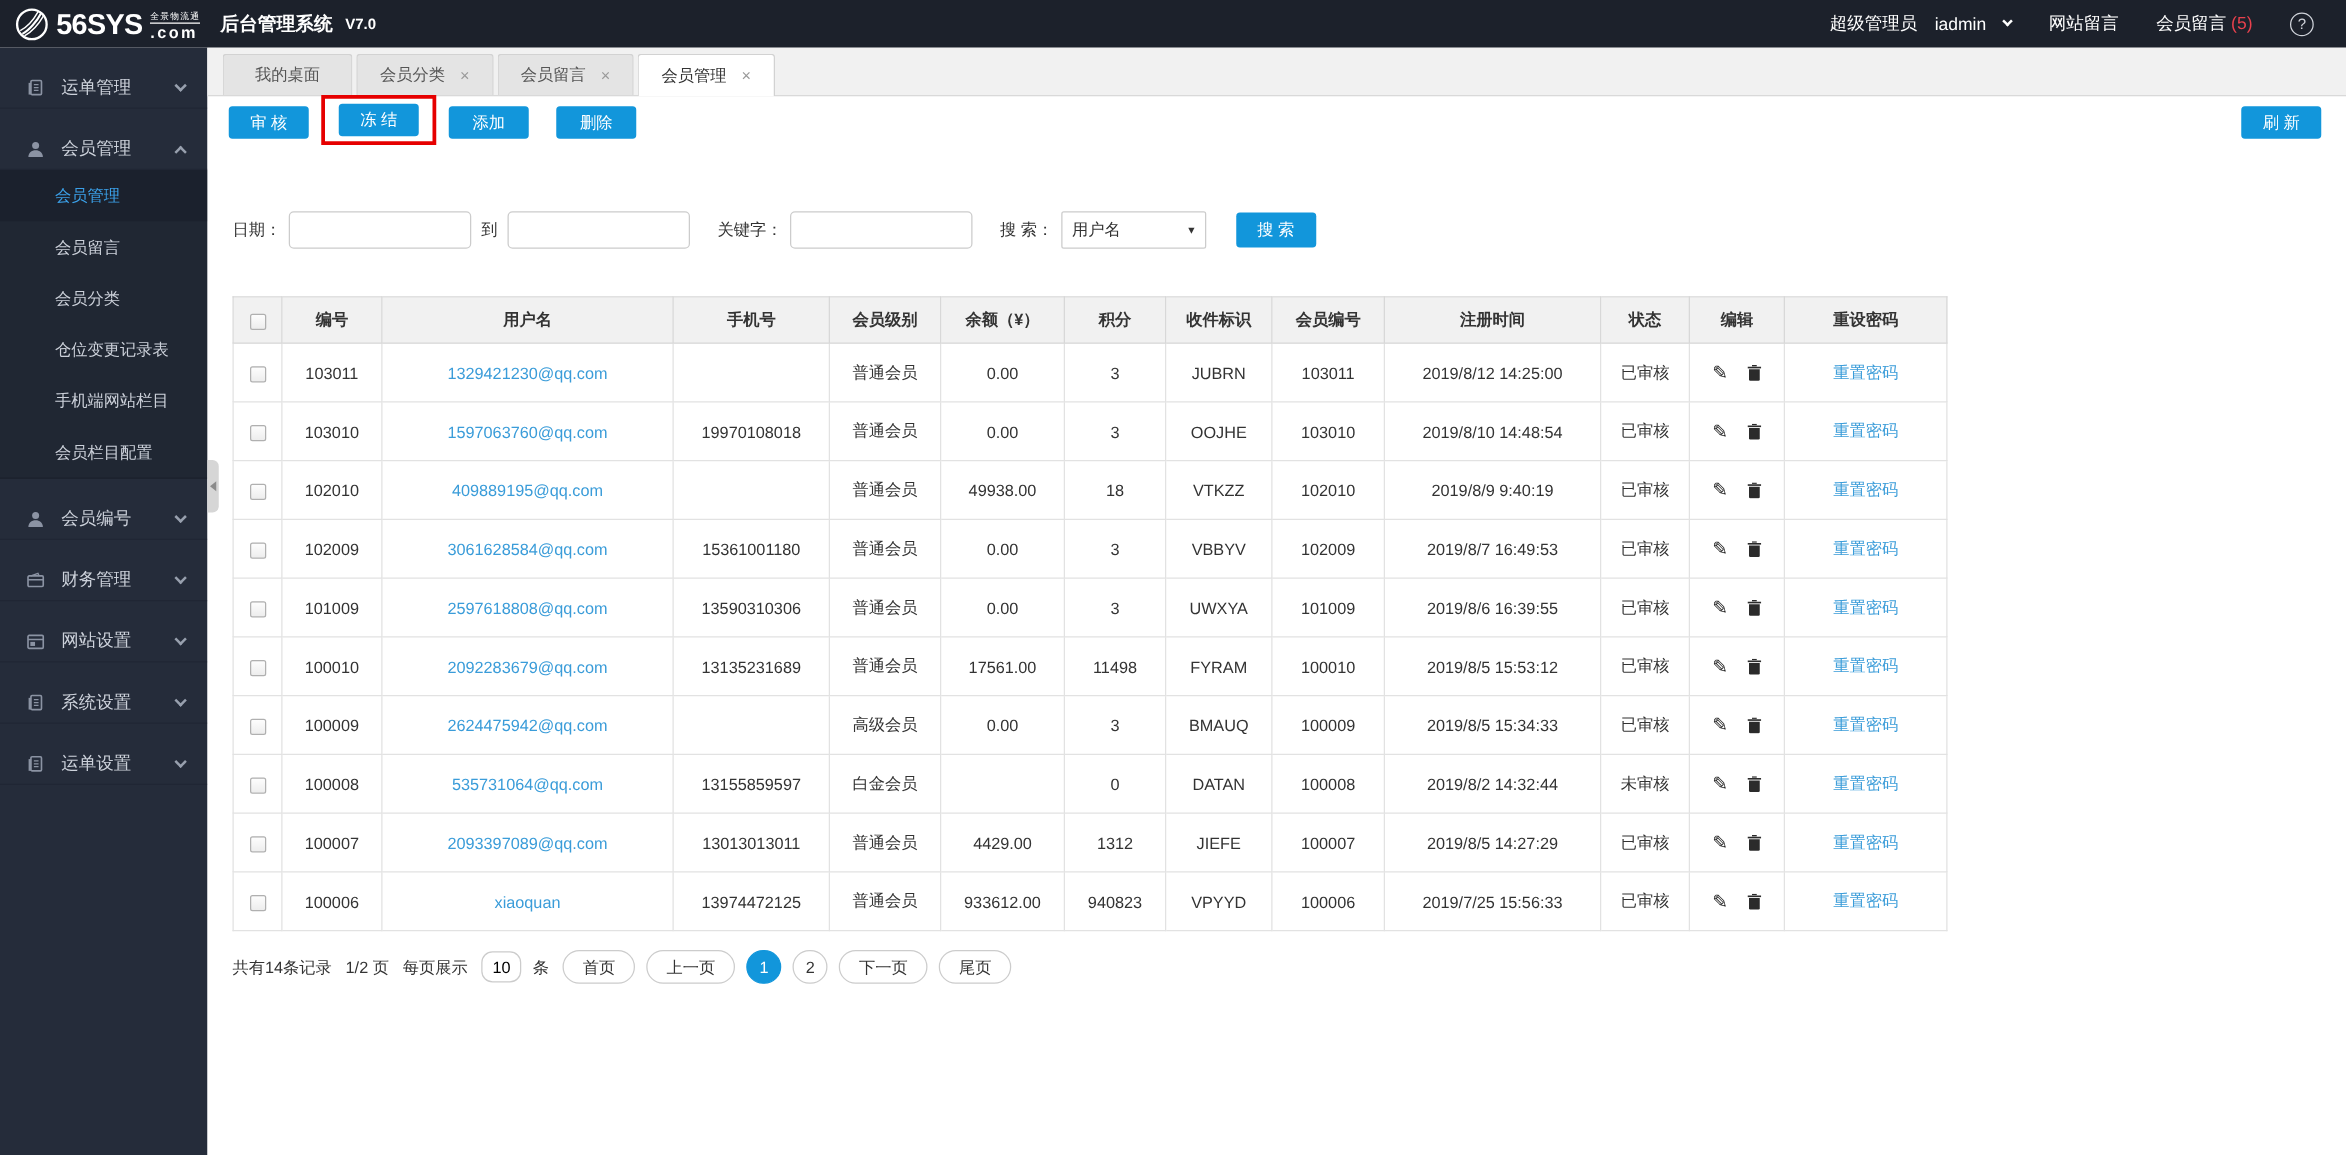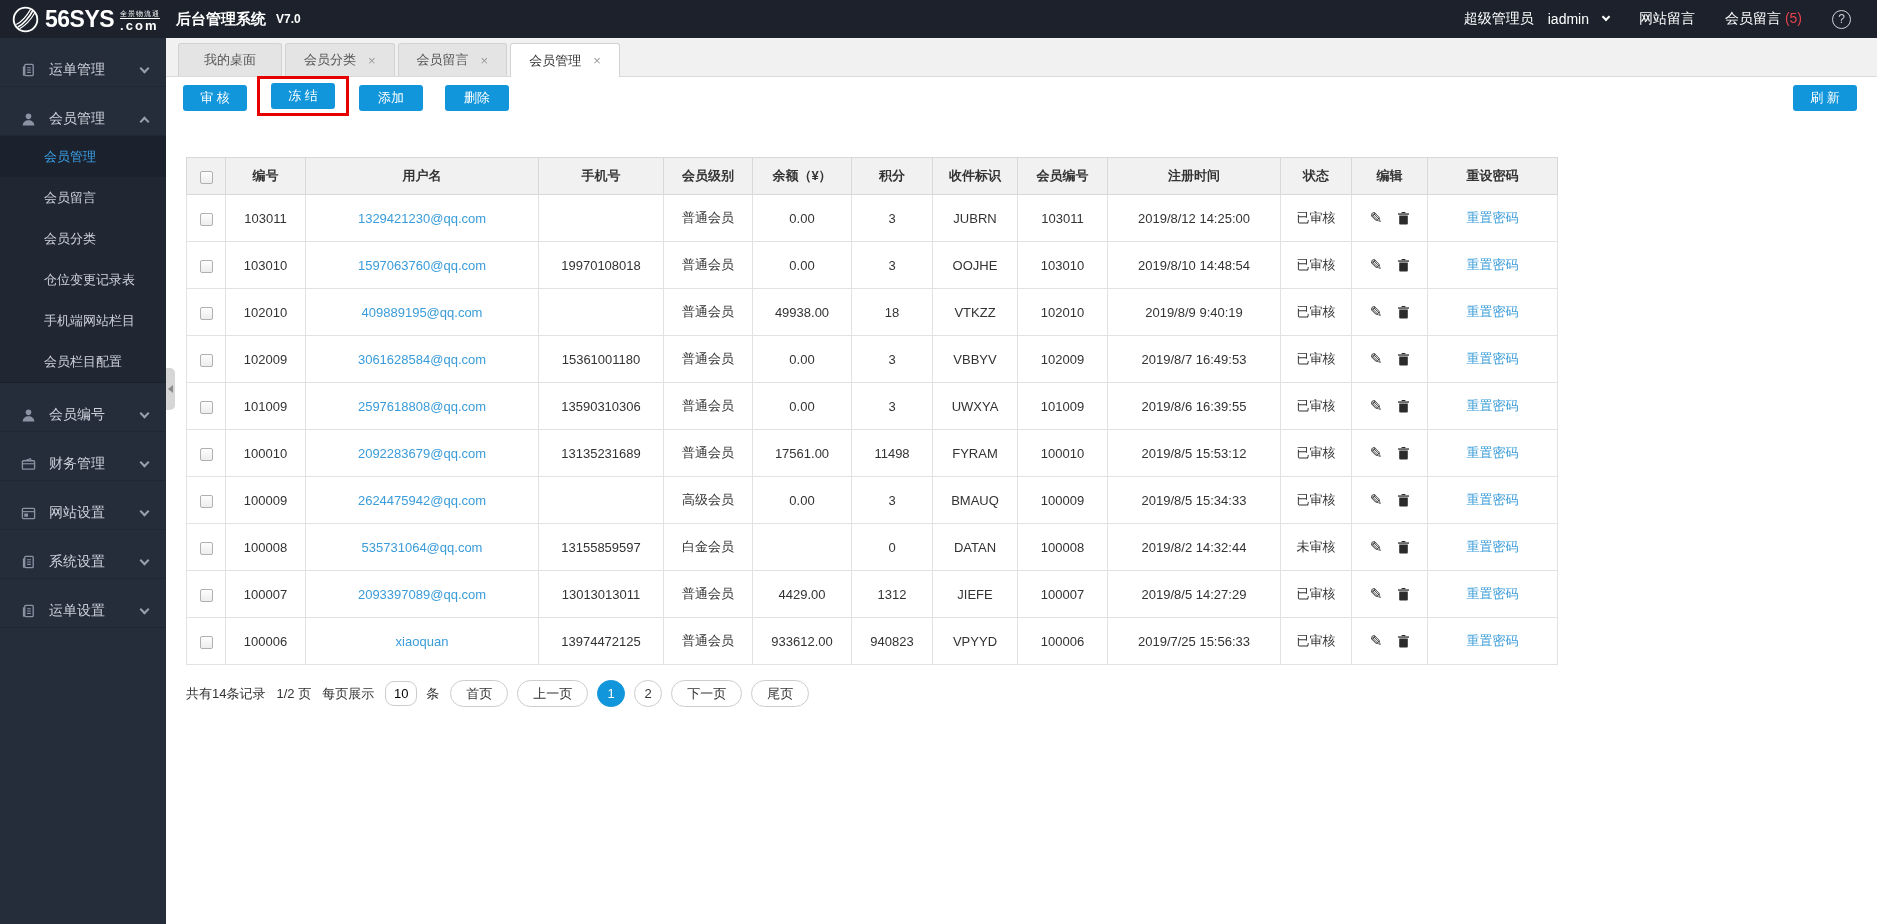--- a/index.html
+++ b/index.html
@@ -231,20 +231,34 @@
     <button class="btn">审 核</button>
     <div class="red-box">
       <button class="btn">冻 结</button>
     </div>
     <button class="btn">添加</button>
     <button class="btn">删除</button>
     <button class="btn refresh">刷 新</button>
   </div>
 
   <div class="content">
+    <div class="search-row">
+      <span class="lbl">日期：</span>
+      <input class="inp" type="text" style="">
+      <span class="sep">到</span>
+      <input class="inp" type="text" style="">
+      <span class="lbl gap-l">关键字：</span>
+      <input class="inp" type="text" style="">
+      <span class="lbl gap-l">搜 索：</span>
+      <div class="select">
+        <span>用户名</span>
+        <span class="sel-arrow">▾</span>
+      </div>
+      <button class="btn search">搜 索</button>
+    </div>
 
     <table class="grid" id="grid">
         <colgroup>
           <col style="width: 39px;">
           <col style="width: 80px;">
           <col style="width: 233px;">
           <col style="width: 125px;">
           <col style="width: 89px;">
           <col style="width: 99px;">
           <col style="width: 81px;">

